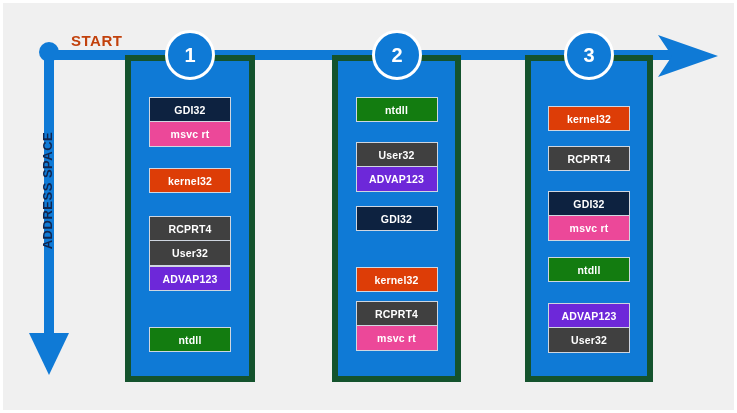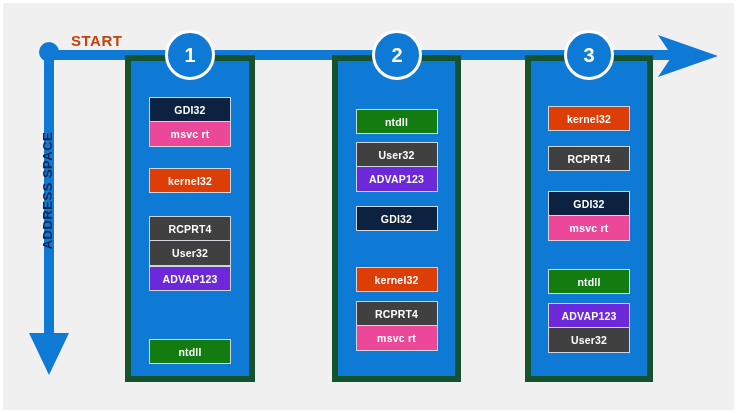--- a/index.html
+++ b/index.html
@@ -113,21 +113,21 @@
     white-space:nowrap;
   }
   .dll + .dll{border-top:none;}
 
   .c-gdi32   {background:#0d2240;}
   .c-msvcrt  {background:#ec4899;}
   .c-kernel32{background:#dd3d07;margin-top:9px;}
   .c-rcprt4  {background:#404040;}
   .c-user32  {background:#404040;}
   .c-advap123{background:#6d28d9;}
-  .c-ntdll   {background:#137c10;margin-top:12px;}
+  .c-ntdll   {background:#137c10;}
 </style>
 </head>
 <body>
 
 <div id="canvas">
 
   <div class="axis-dot"></div>
   <div class="axis-line"></div>
   <div class="axis-head"></div>
   <div class="axis-label">ADDRESS SPACE</div>

